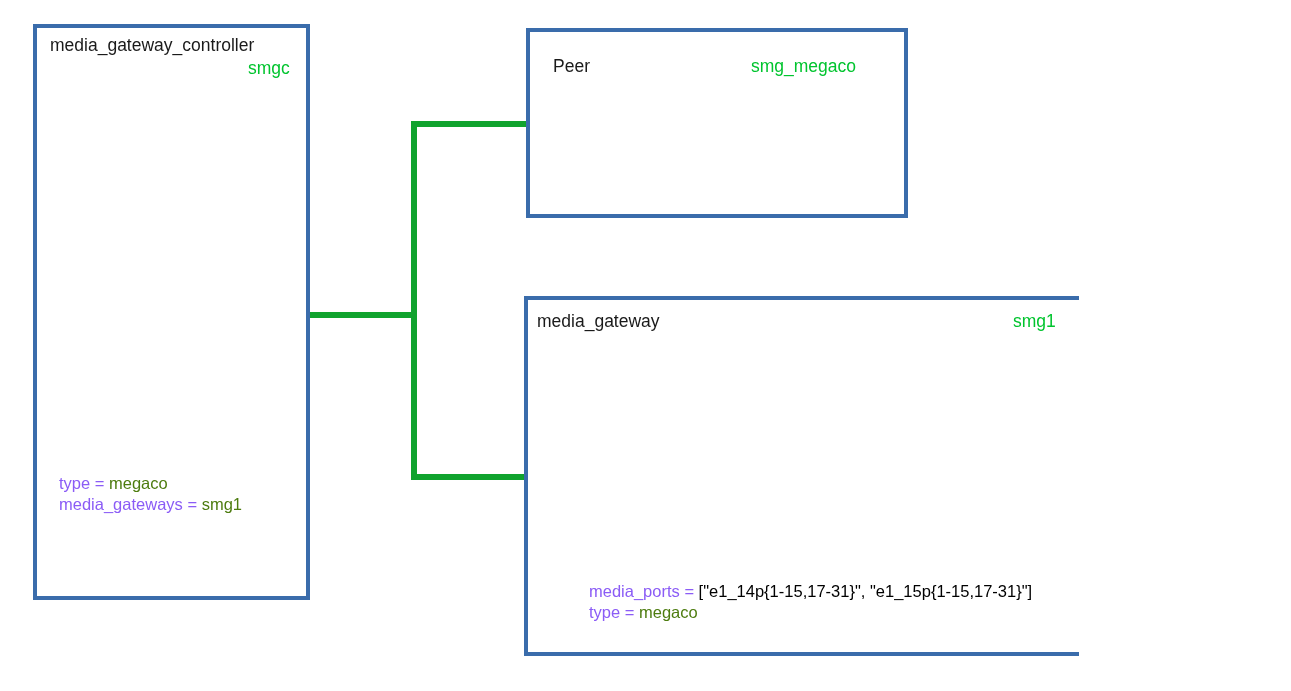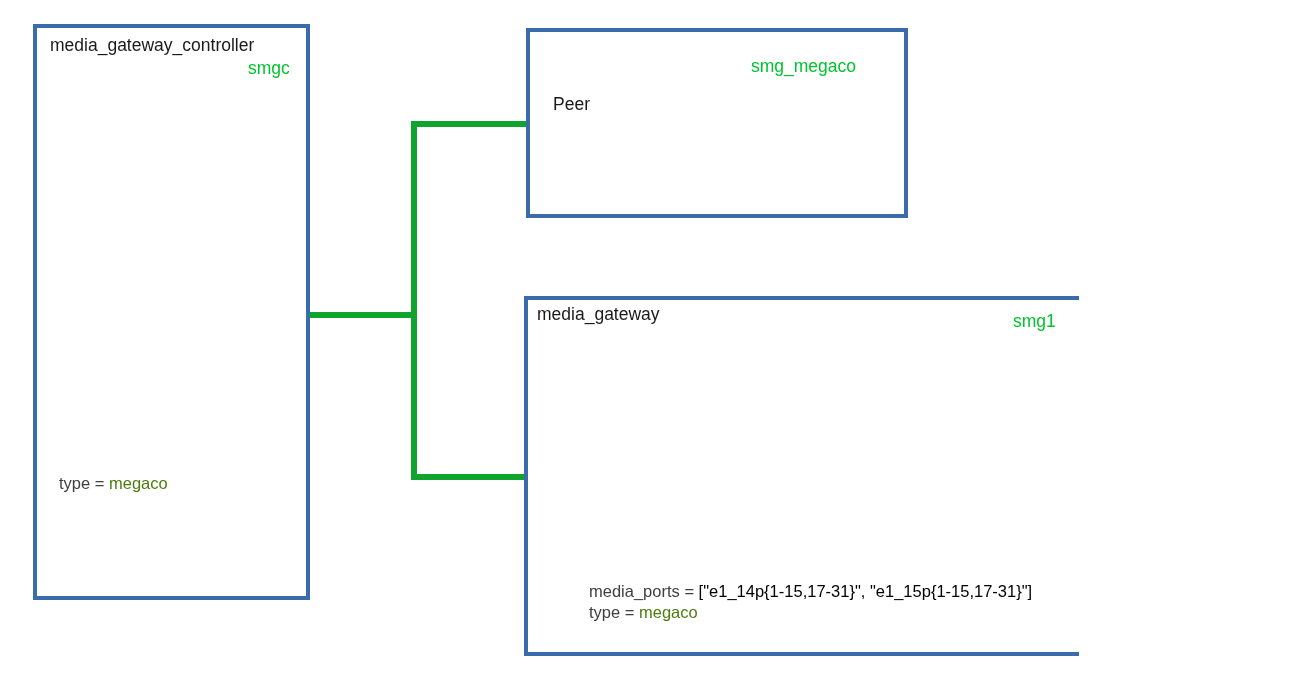--- a/index.html
+++ b/index.html
@@ -35,36 +35,36 @@
     white-space: nowrap;
   }
   .node-alias {
     position: absolute;
     color: #00c42e;
     font-size: 17.5px;
     white-space: nowrap;
   }
   #title-mgc   { left: 50px;  top: 35px; }
   #alias-mgc   { left: 248px; top: 58px; }
-  #title-peer  { left: 553px; top: 56px; margin-top: 38px; }
+  #title-peer  { left: 553px; top: 56px; }
   #alias-peer  { left: 751px; top: 56px; }
-  #title-mg    { left: 537px; top: 304px; }
+  #title-mg    { left: 537px; top: 311px; }
   #alias-mg    { left: 1013px;top: 311px; }
 
   
   .attrs {
     position: absolute;
     font-size: 16.5px;
     line-height: 21px;
     color: #000000;
     white-space: nowrap;
   }
   #attrs-mgc { left: 59px;  top: 473px; }
   #attrs-mg  { left: 589px; top: 581px; }
-  .attr-key  { color: #404040; margin-top: 8px; }
+  .attr-key  { color: #8b5cf6; margin-top: 8px; }
   .attr-val-red { color: #4d7c0f; }
   .attr-val-black { color: #000000; }
 
   
   .conn {
     position: absolute;
     background: #10a32e;
   }
   
   #conn-trunk  { left: 411px; top: 121px;  width: 6px;   height: 359px; }
@@ -85,20 +85,23 @@
   <div class="conn" id="conn-peer"></div>
   <div class="conn" id="conn-mg"></div>
 
   <div class="node-box" id="box-mgc"></div>
   <div class="node-title" id="title-mgc">media_gateway_controller</div>
   <div class="node-alias" id="alias-mgc">smgc</div>
   <div class="attrs" id="attrs-mgc">
     <div>
       <span class="attr-key">type = </span><span class="attr-val-red">megaco</span>
     </div>
+    <div>
+      <span class="attr-key">media_gateways = </span><span class="attr-val-red">smg1</span>
+    </div>
   </div>
 
   <div class="node-box" id="box-peer"></div>
   <div class="node-title" id="title-peer">Peer</div>
   <div class="node-alias" id="alias-peer">smg_megaco</div>
 
   <div class="node-box" id="box-mg"></div>
   <div class="node-title" id="title-mg">media_gateway</div>
   <div class="node-alias" id="alias-mg">smg1</div>
   <div class="attrs" id="attrs-mg">

